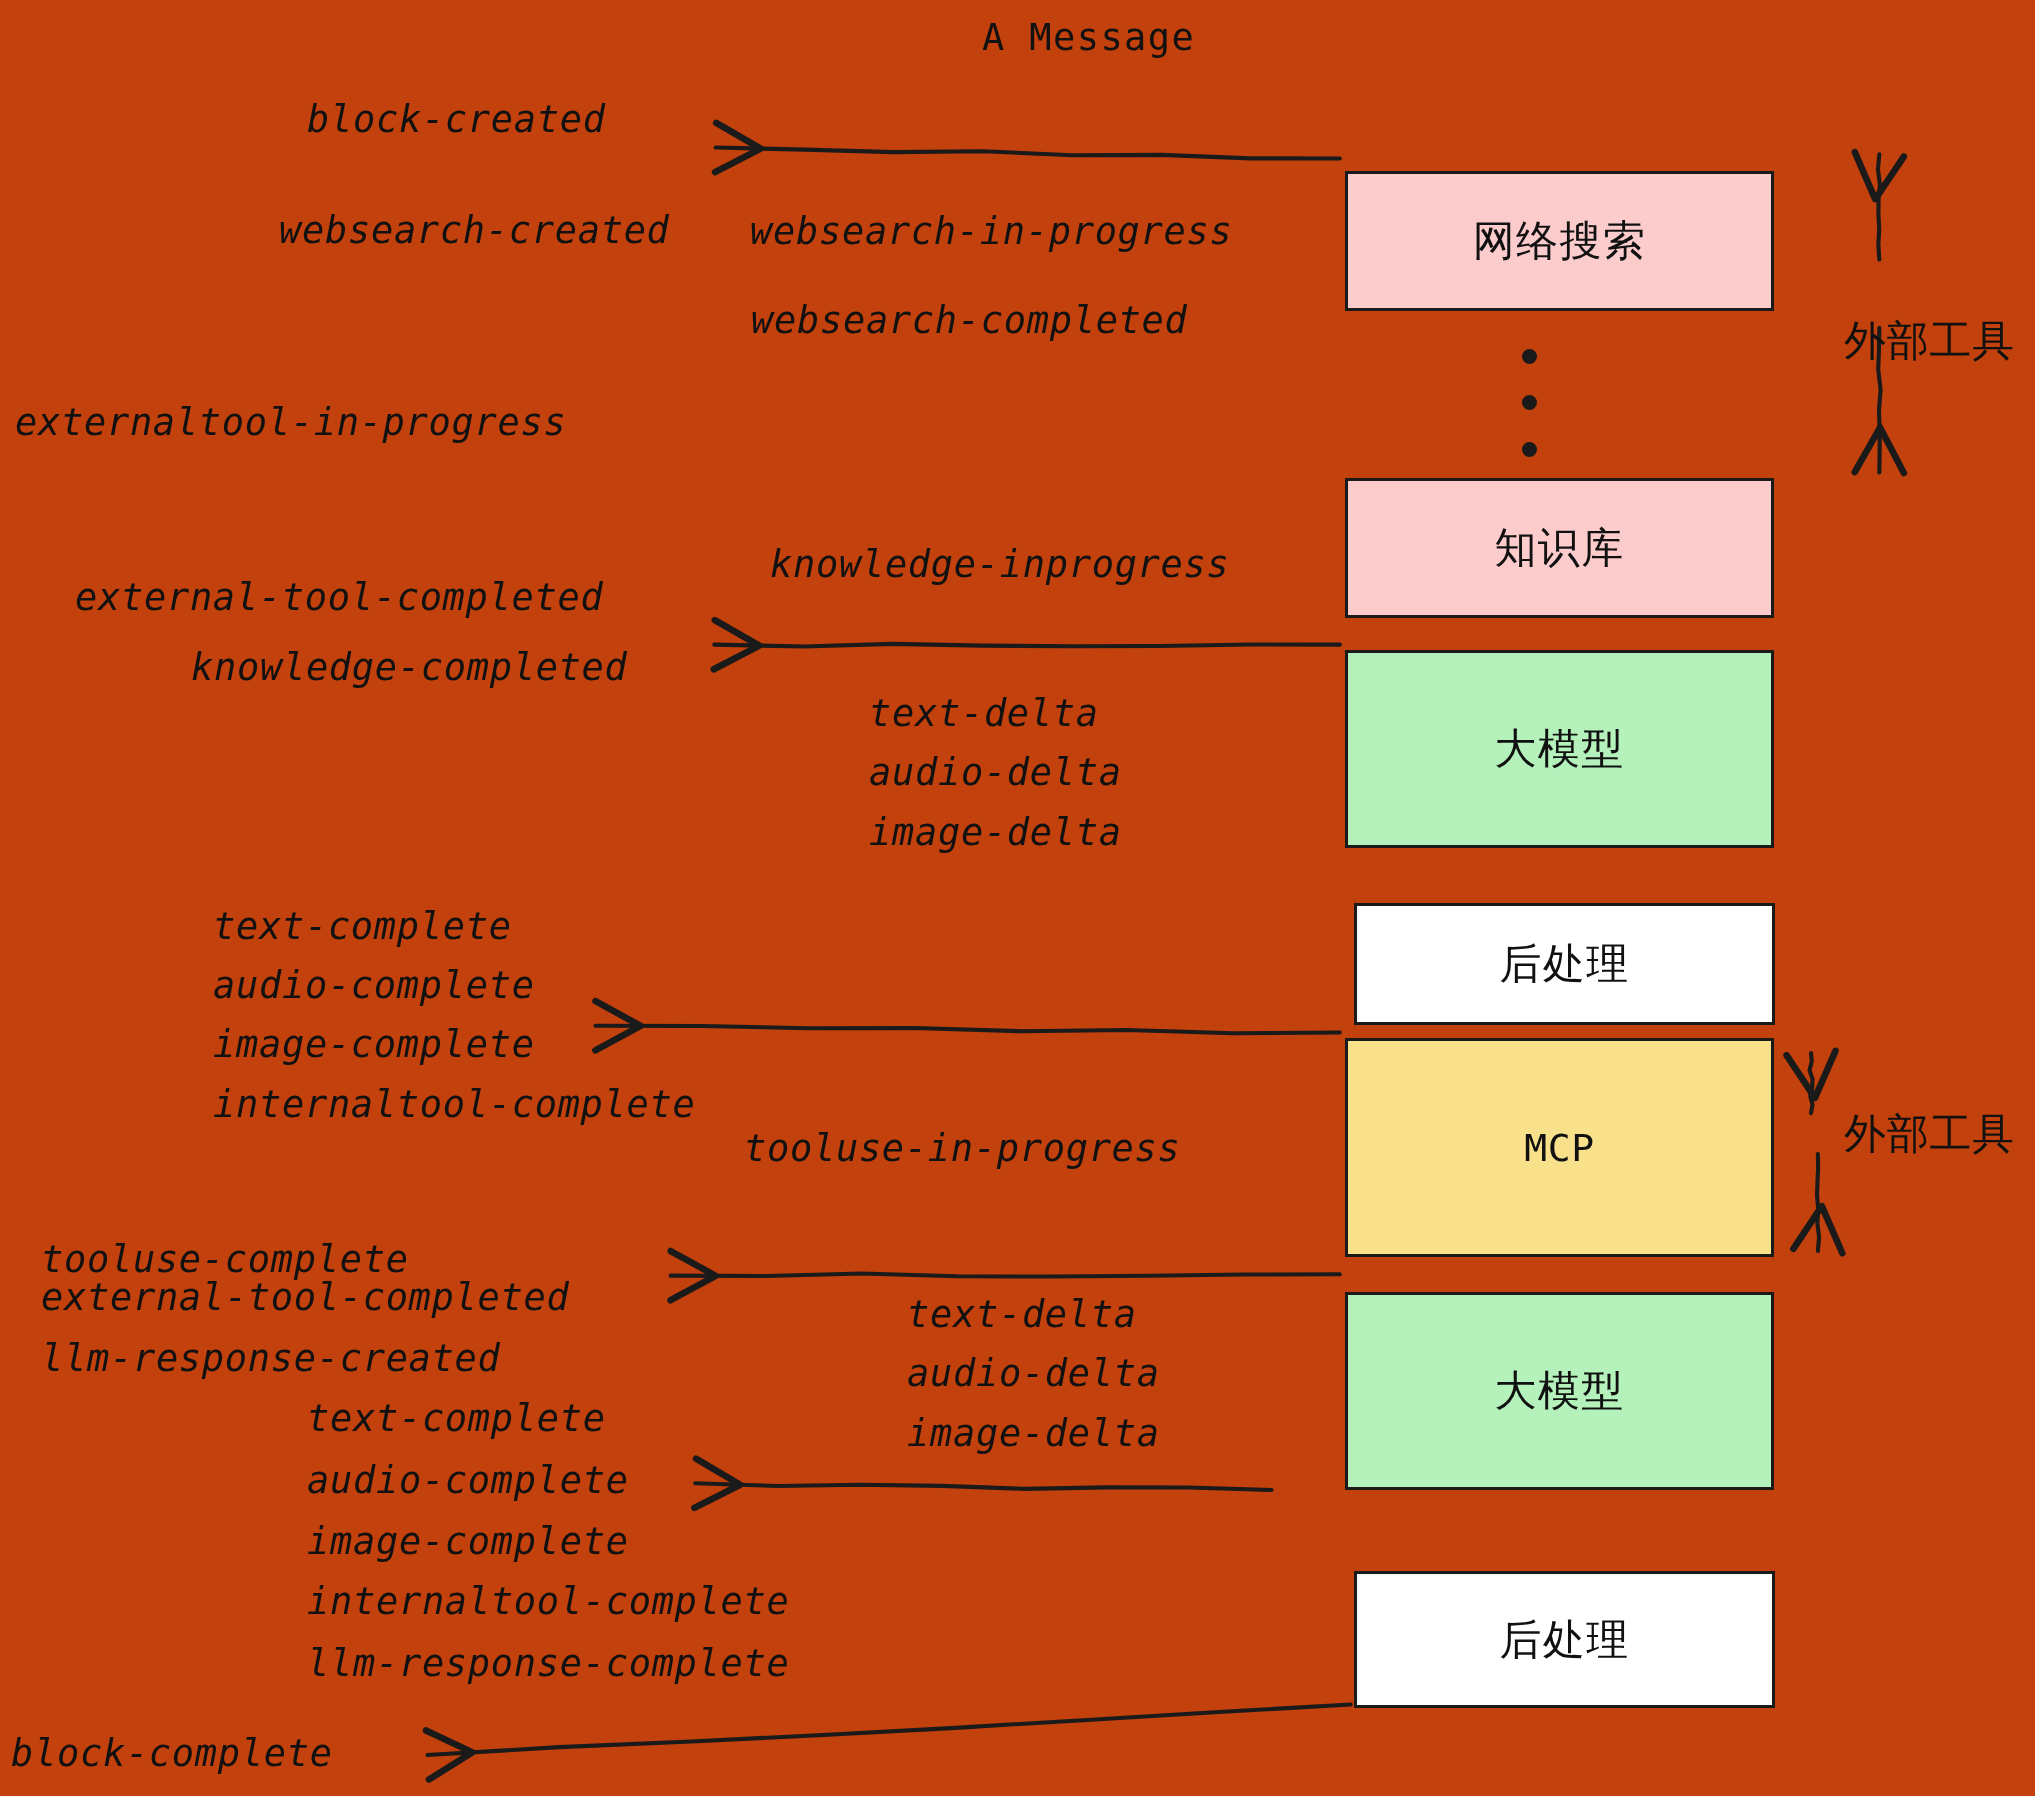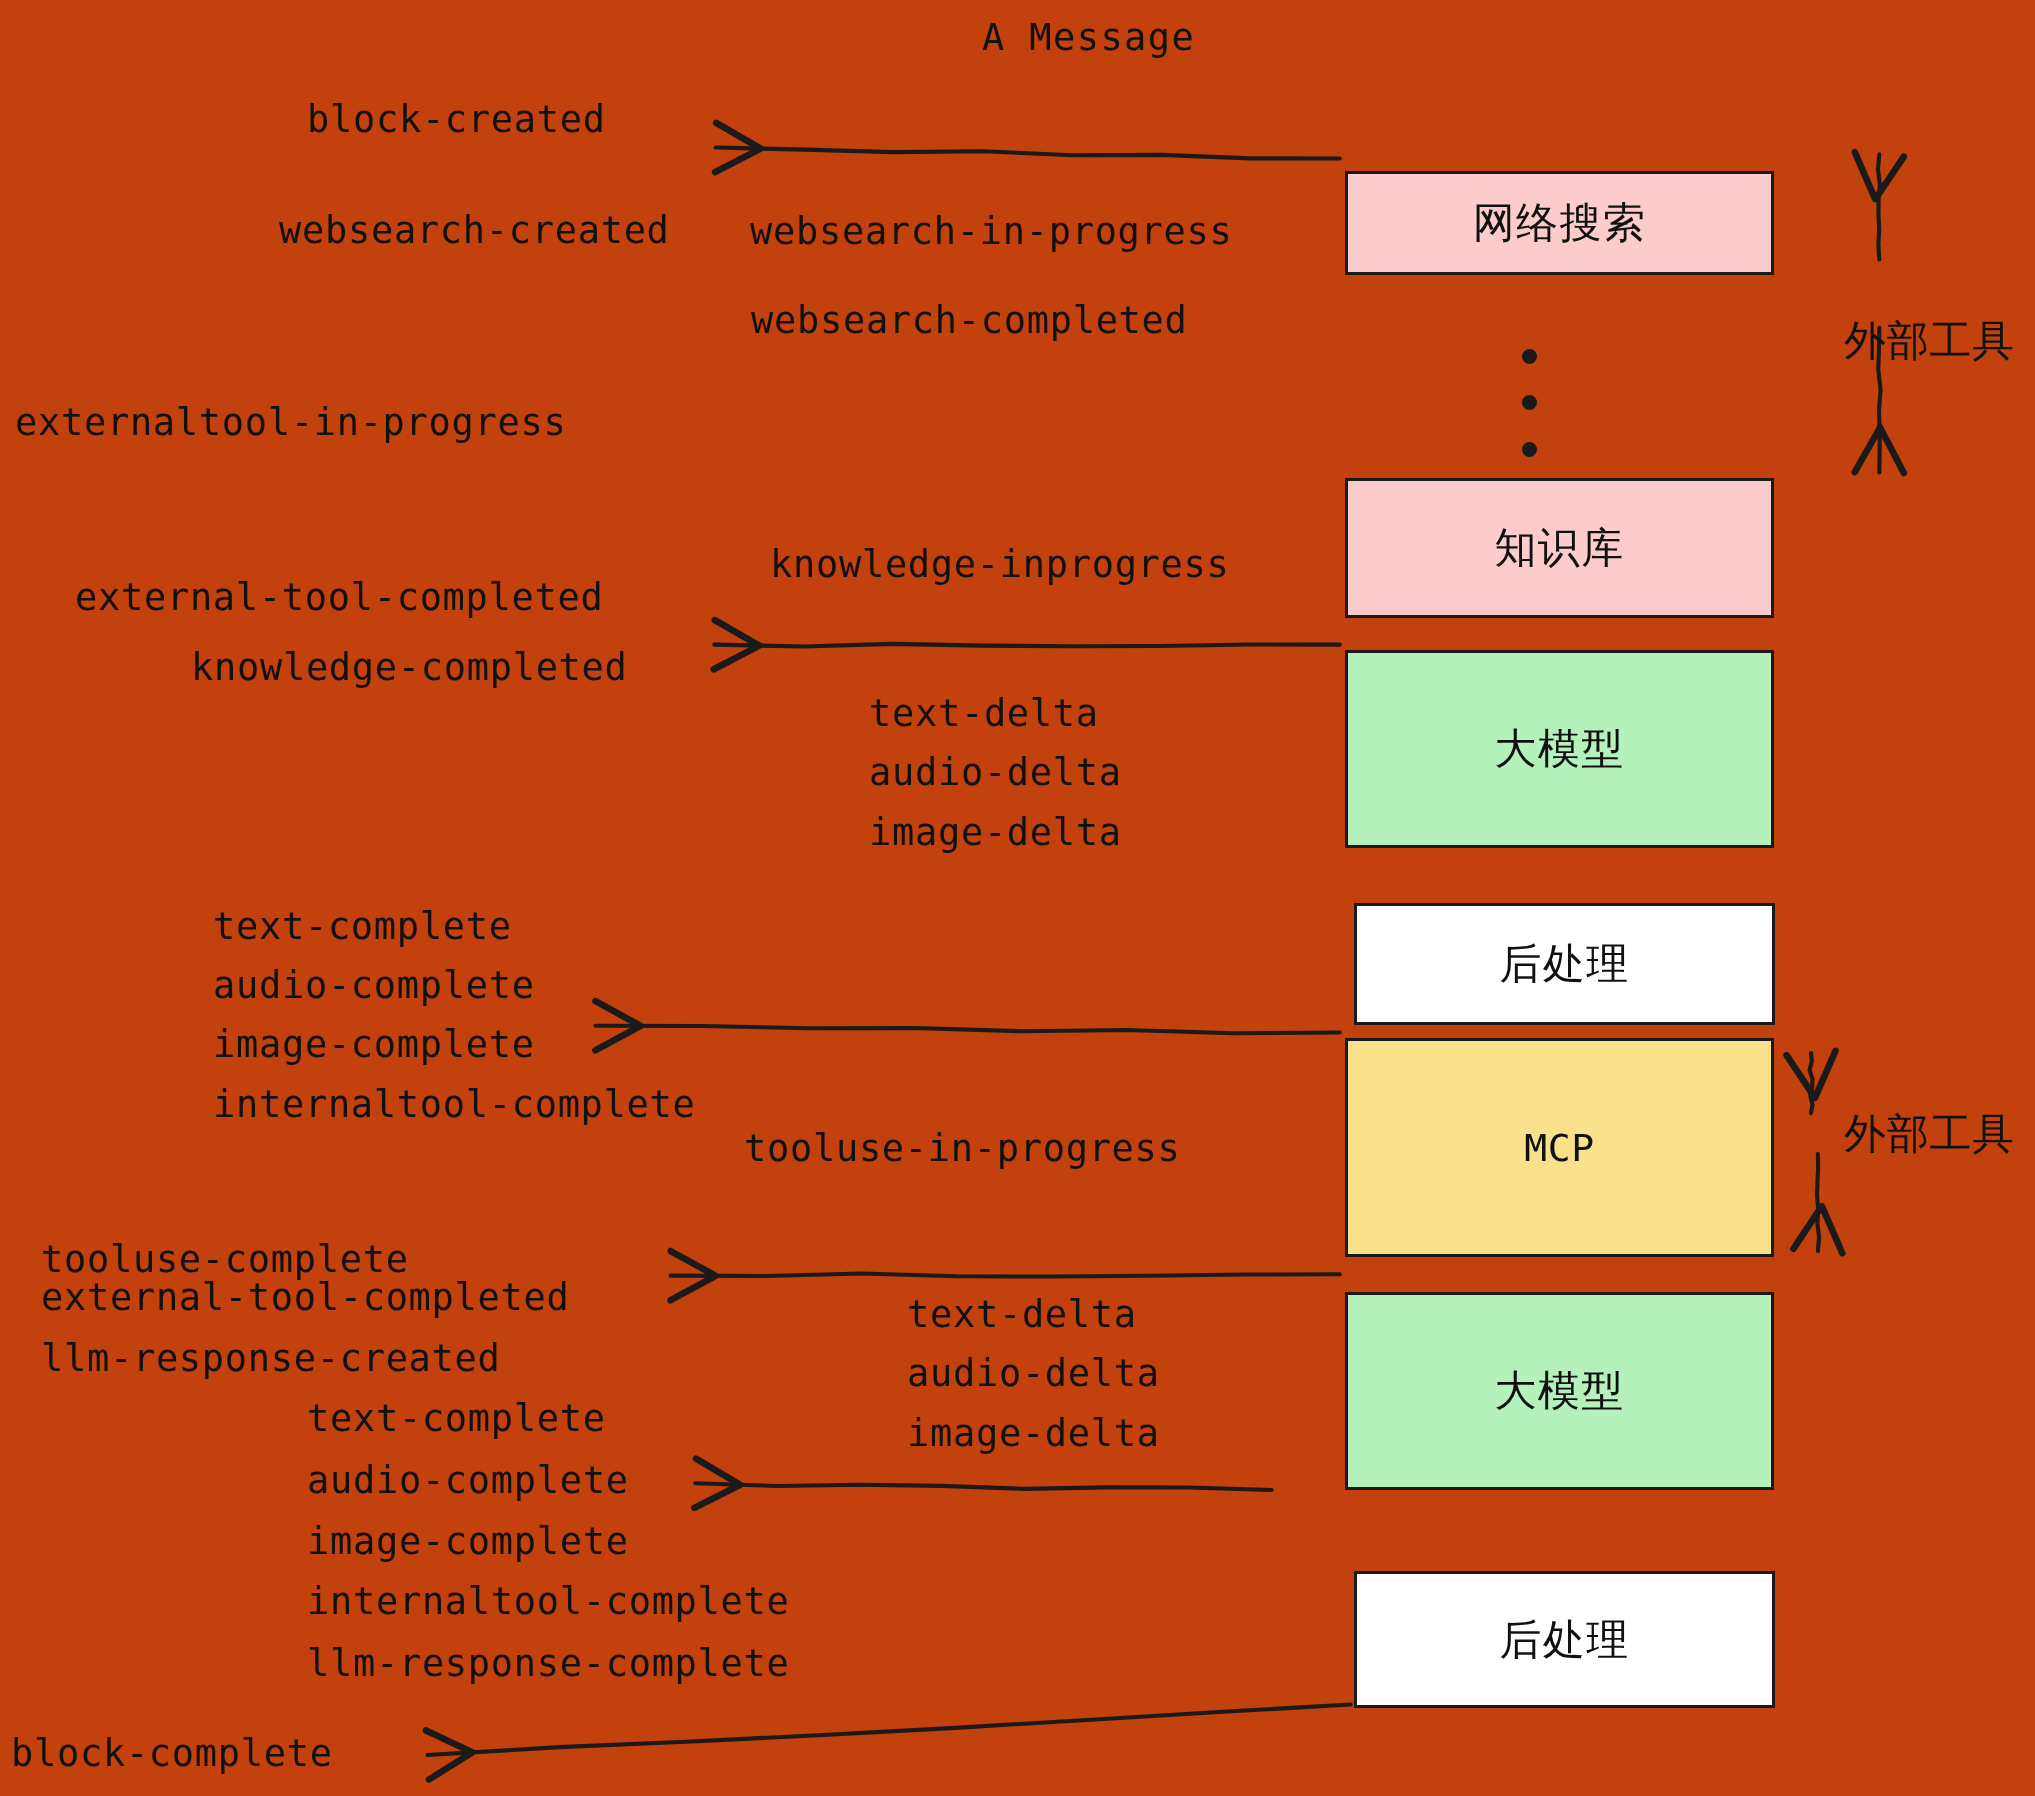--- a/index.html
+++ b/index.html
@@ -16,20 +16,21 @@
     font-family: "DejaVu Sans Mono", monospace;
   }
   .evt {
     position: absolute;
     white-space: nowrap;
     font-family: "DejaVu Sans Mono", monospace;
     font-size: 37px;
     color: #111111;
     letter-spacing: 0.7px;
     line-height: 1;
+    font-style: italic;
   }
   .title {
     position: absolute;
     white-space: nowrap;
     font-family: "DejaVu Sans Mono", monospace;
     font-size: 37px;
     color: #111111;
     letter-spacing: 1.4px;
     line-height: 1;
   }
@@ -101,21 +102,21 @@
       </g>
     <g id="scope-arrow-group">
         <path d="M2752.0,380.0 L2750.6,358.0 L2751.9,336.0 L2750.7,314.0 L2750.9,292.0 L2752.9,270.0 L2750.0,248.0 L2752.0,226.0" fill="none" stroke="#1a1a1a" stroke-width="6" stroke-linecap="round" marker-end="url(#ahv)"></path>
         <path d="M2752.0,480.0 L2751.6,510.3 L2750.4,540.6 L2753.9,570.9 L2751.5,601.1 L2752.6,631.4 L2752.5,661.7 L2752.0,692.0" fill="none" stroke="#1a1a1a" stroke-width="6" stroke-linecap="round" marker-end="url(#ahv)"></path>
         <path d="M2652.0,1630.0 L2654.2,1617.4 L2650.8,1604.9 L2653.8,1592.3 L2654.1,1579.7 L2649.8,1567.1 L2653.1,1554.6 L2652.0,1542.0" fill="none" stroke="#1a1a1a" stroke-width="6" stroke-linecap="round" marker-end="url(#ahv)"></path>
         <path d="M2662.0,1690.0 L2662.4,1710.3 L2661.5,1730.6 L2660.8,1750.9 L2662.6,1771.1 L2661.3,1791.4 L2663.8,1811.7 L2662.0,1832.0" fill="none" stroke="#1a1a1a" stroke-width="6" stroke-linecap="round" marker-end="url(#ahv)"></path>
       </g>
   </svg>
 
   <div id="node-layer">
-      <div class="node" style="left: 1345px; top: 171px; width: 429px; height: 104px; background: rgb(252, 203, 203);">网络搜索</div>
+      <div class="node" style="left: 1345px; top: 171px; width: 429px; height: 140px; background: rgb(252, 203, 203);">网络搜索</div>
       <div class="node" style="left: 1345px; top: 478px; width: 429px; height: 140px; background: rgb(252, 203, 203);">知识库</div>
       <div class="node" style="left: 1345px; top: 650px; width: 429px; height: 198px; background: rgb(181, 242, 187);">大模型</div>
       <div class="node" style="left: 1354px; top: 903px; width: 421px; height: 122px; background: rgb(255, 255, 255);">后处理</div>
       <div class="node mono" style="left: 1345px; top: 1038px; width: 429px; height: 219px; background: rgb(249, 224, 138);">MCP</div>
       <div class="node" style="left: 1345px; top: 1292px; width: 429px; height: 198px; background: rgb(181, 242, 187);">大模型</div>
       <div class="node" style="left: 1354px; top: 1571px; width: 421px; height: 137px; background: rgb(255, 255, 255);">后处理</div>
     </div>
   <div id="event-layer">
       <div class="evt" style="left: 307px; top: 101px;">block-created</div>
       <div class="evt" style="left: 279px; top: 169px; margin-top: 43px;">websearch-created</div>

